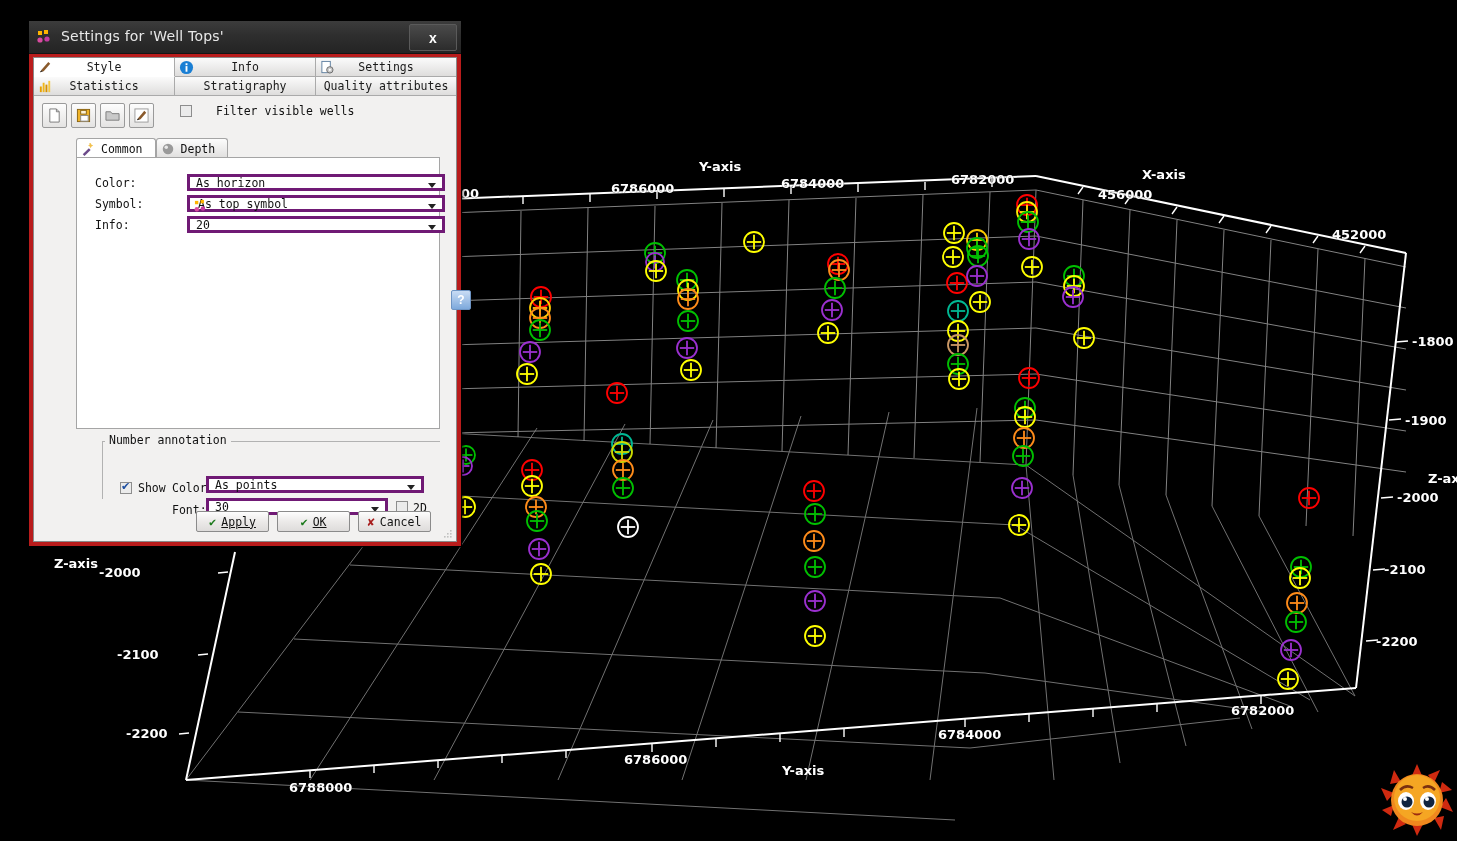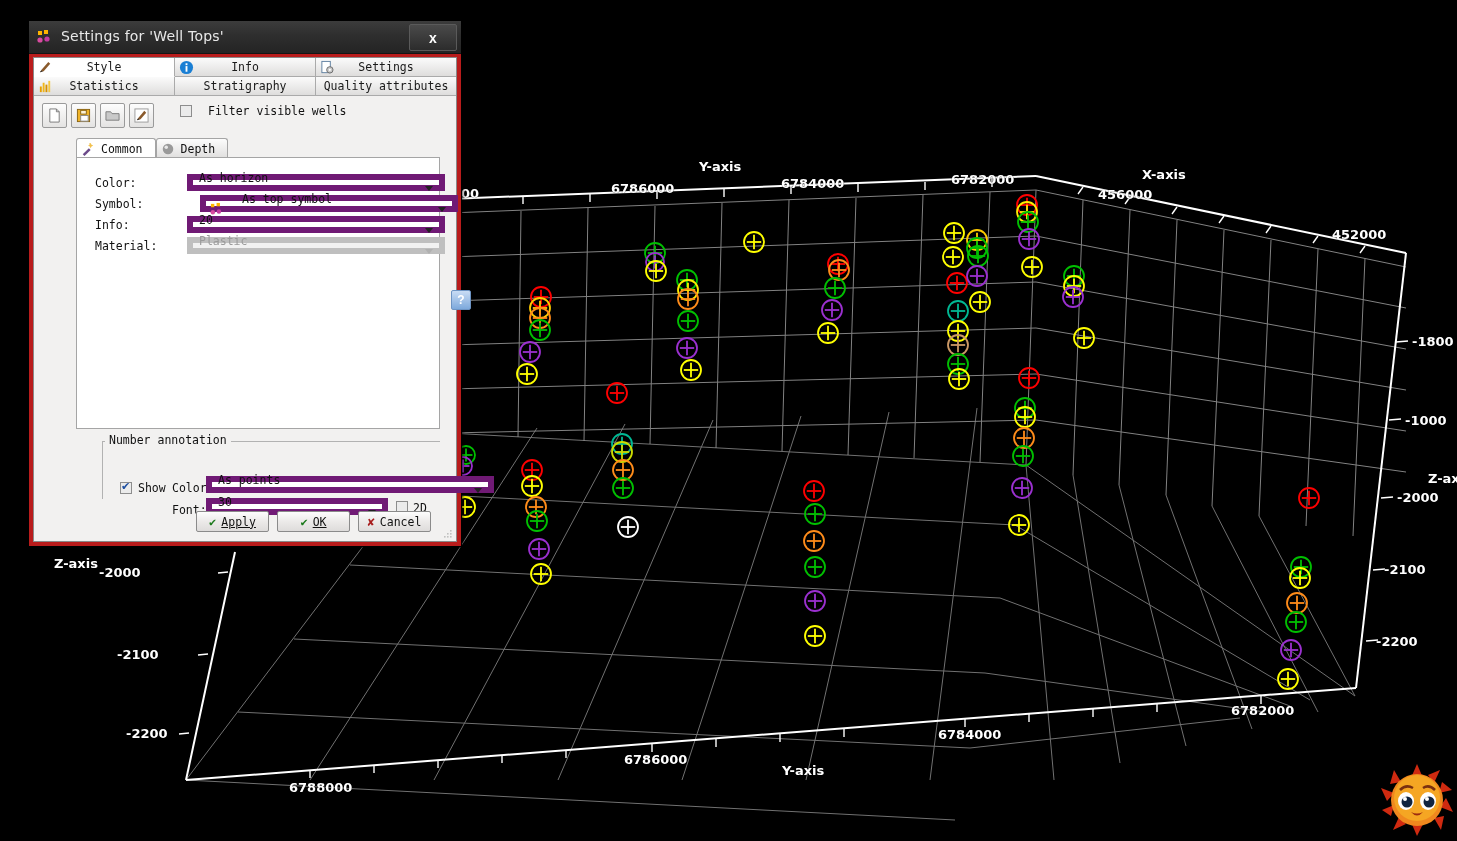--- a/index.html
+++ b/index.html
@@ -96,21 +96,21 @@
   
   #mini-toolbar { position: absolute; left: 8px; top: 7px; display: flex; gap: 4px; }
   .tool-btn {
     width: 23px; height: 23px;
     border: 1px solid #9a9a9a; border-radius: 2px;
     background: linear-gradient(to bottom, #fdfdfd, #e4e3e2);
     display: flex; align-items: center; justify-content: center;
     cursor: pointer;
   }
 
-  #filter-row { position: absolute; left: 146px; top: 8px; display: flex; align-items: center; gap: 16px; }
+  #filter-row { position: absolute; left: 146px; top: 8px; display: flex; align-items: center; gap: 24px; }
   .chk {
     width: 12px; height: 12px; border: 1px solid #8d8d8d;
     background: #ebebeb; display: inline-block; position: relative;
     box-sizing: border-box;
   }
   .chk.checked::after {
     content: "✔"; position: absolute; left: 0px; top: -3px;
     font-size: 11px; color: #1f4fa0; line-height: 12px;
   }
   .mono {
@@ -136,38 +136,38 @@
     position: absolute; left: 42px; top: 61px; right: 16px; height: 270px;
     background: #ffffff; border: 1px solid #a5a5a5;
   }
   .field-row { position: absolute; left: 18px; height: 17px; display: flex; align-items: center; }
   .field-label {
     width: 92px; font-family: "DejaVu Sans Mono", monospace;
     font-size: 11.5px; color: #111;
   }
   .combo {
     width: 258px; height: 17px; box-sizing: border-box;
-    border: 6px solid #701a75; background: #ffffff;
-    position: relative; display: flex; align-items: flex-end;
+    border: 3px solid #701a75; background: #ffffff;
+    position: relative; display: flex; align-items: center;
     padding-left: 6px; cursor: pointer;
   }
   .combo.disabled { background: #f1f1f1; border-color: #bfbfbf; }
   .combo .cval {
     font-family: "DejaVu Sans Mono", monospace; font-size: 11.5px; color: #111;
   }
   .combo.disabled .cval { color: #9b9b9b; }
   .combo .arrow {
     position: absolute; right: 6px; top: 6px;
     width: 0; height: 0;
     border-left: 4px solid transparent; border-right: 4px solid transparent;
     border-top: 5px solid #222;
   }
   .combo.disabled .arrow { border-top-color: #b0b0b0; }
   .combo .sym-ico { position: absolute; left: 4px; top: 1px; width: 15px; height: 15px; }
-  .combo.hasico { padding-left: 36px; margin-left: 13px; }
+  .combo.hasico { padding-left: 8px; }
 
   #help-btn {
     position: absolute; left: 417px; top: 194px; width: 18px; height: 18px;
     border: 1px solid #6d94c4; border-radius: 2px;
     background: linear-gradient(to bottom, #c9dcf4, #7da9dc);
     color: #ffffff; font-size: 12px; font-weight: bold;
     display: flex; align-items: center; justify-content: center;
     cursor: pointer;
   }
 
@@ -176,21 +176,21 @@
   #annot-legend-line {
     position: absolute; left: 0; top: 12px; right: 0; height: 1px; background: #b2b2b2;
   }
   #annot-legend {
     position: absolute; left: 3px; top: 4px; background: #f2f1f0; padding: 0 4px;
     font-family: "DejaVu Sans Mono", monospace; font-size: 11.5px; color: #111;
   }
   #annot-left-line { position: absolute; left: 0; top: 12px; width: 1px; height: 58px; background: #b2b2b2; }
   #annot-show { position: absolute; left: 18px; top: 52px; display: flex; align-items: center; gap: 6px; }
   #annot-color-label { position: absolute; left: 70px; top: 52px; }
-  #annot-color-combo { position: absolute; left: 104px; top: 47px; width: 288px; }
+  #annot-color-combo { position: absolute; left: 104px; top: 47px; width: 218px; }
   #annot-font-label { position: absolute; left: 70px; top: 74px; }
   #annot-font-combo { position: absolute; left: 104px; top: 69px; width: 182px; }
   #annot-2d { position: absolute; left: 294px; top: 72px; display: flex; align-items: flex-start; gap: 5px; }
 
   
   #footer { position: absolute; left: 0; right: 0; bottom: 8px; height: 22px; }
   .dlg-btn {
     position: absolute; height: 21px; width: 73px;
     border: 1px solid #8b8b8b; border-radius: 2px;
     background: linear-gradient(to bottom, #fdfdfd 0%, #eceae9 50%, #dedcdb 100%);
@@ -745,21 +745,21 @@
 
     <div class="tick-label" style="left:452px; top:186px;">000</div>
     <div class="tick-label" style="left:611px; top:181px;">6786000</div>
     <div class="tick-label" style="left:781px; top:176px;">6784000</div>
     <div class="tick-label" style="left:951px; top:172px;">6782000</div>
 
     <div class="tick-label" style="left:1098px; top:187px;">456000</div>
     <div class="tick-label" style="left:1332px; top:227px;">452000</div>
 
     <div class="tick-label" style="left:1412px; top:334px;">-1800</div>
-    <div class="tick-label" style="left:1405px; top:413px;">-1000</div>
+    <div class="tick-label" style="left:1405px; top:413px;">-1900</div>
     <div class="tick-label" style="left:1397px; top:490px;">-2000</div>
     <div class="tick-label" style="left:1384px; top:562px;">-2100</div>
     <div class="tick-label" style="left:1376px; top:634px;">-2200</div>
 
     <div class="tick-label" style="left:99px; top:565px;">-2000</div>
     <div class="tick-label" style="left:117px; top:647px;">-2100</div>
     <div class="tick-label" style="left:126px; top:726px;">-2200</div>
 
     <div class="tick-label" style="left:289px; top:780px;">6788000</div>
     <div class="tick-label" style="left:624px; top:752px;">6786000</div>
@@ -929,27 +929,20 @@
           </div>
 
           <div class="field-row" style="top:58px;">
             <span class="field-label">Info:</span>
             <span class="combo">
               <span class="cval">20</span>
               <span class="arrow"></span>
             </span>
           </div>
 
-          <div class="field-row" style="top:79px;">
-            <span class="field-label">Material:</span>
-            <span class="combo disabled">
-              <span class="cval">Plastic</span>
-              <span class="arrow"></span>
-            </span>
-          </div>
         </div>
 
         <div id="help-btn">?</div>
 
         <div id="annot-group">
           <div id="annot-legend-line"></div>
           <div id="annot-left-line"></div>
           <div id="annot-legend">Number annotation</div>
 
           <div id="annot-show">

